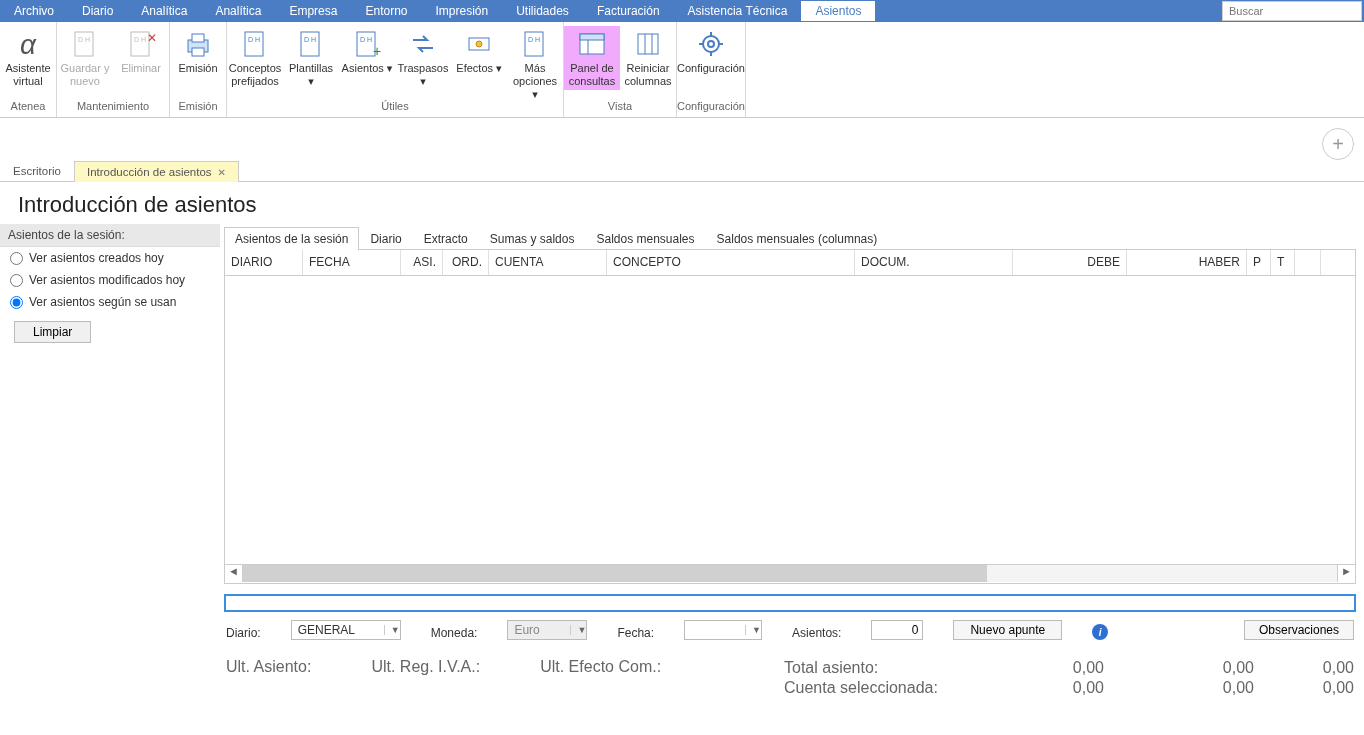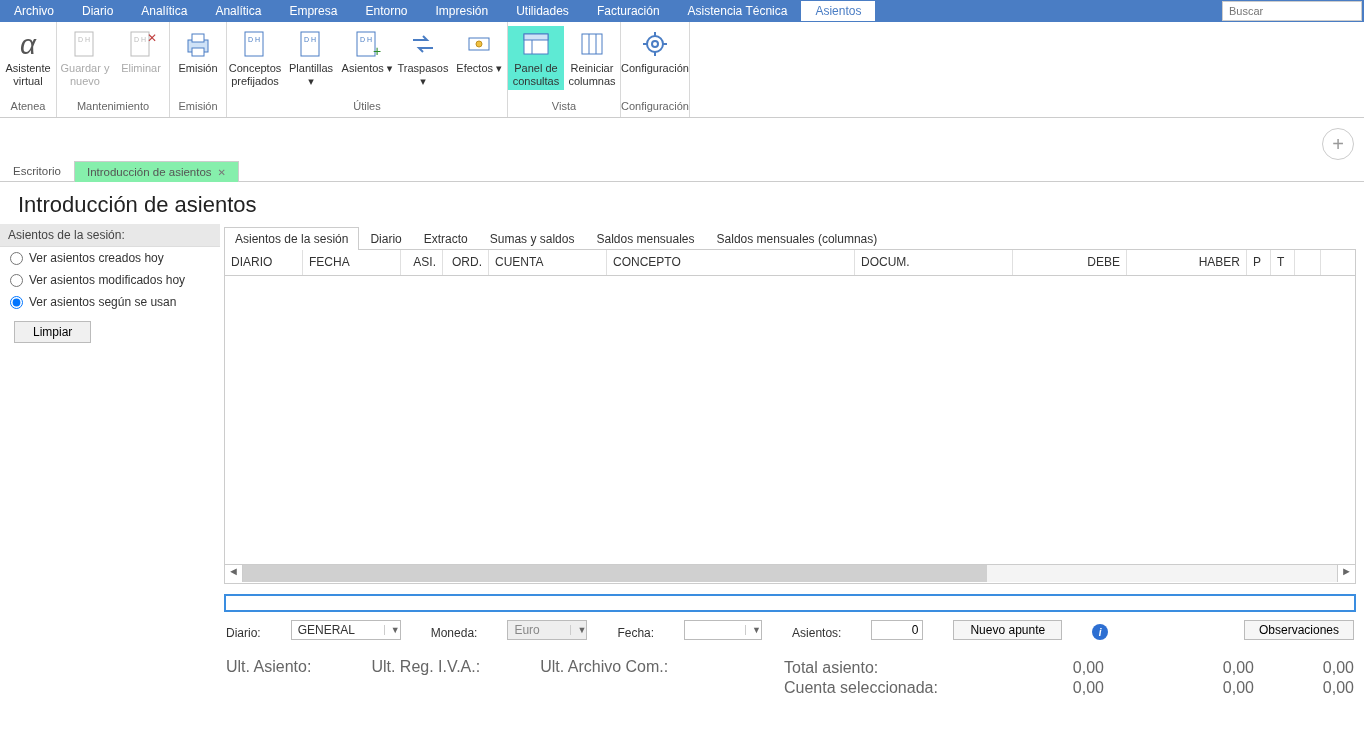--- a/index.html
+++ b/index.html
@@ -10,28 +10,28 @@
 .top-menu .menu-item.active { background: #fff; color: #4a7dc4; }
 .top-menu .spacer { flex: 1; }
 .search-box { width: 140px; height: 20px; border: 1px solid #ccc; padding: 1px 6px; font-size: 11px; color: #888; background: #fff; margin-right: 2px; }
 
 .ribbon { display: flex; height: 96px; border-bottom: 1px solid #ccc; background: #fff; }
 .ribbon-group { display: flex; flex-direction: column; align-items: center; border-right: 1px solid #d8d8d8; padding: 0; }
 .ribbon-group .items { display: flex; height: 78px; align-items: flex-start; padding-top: 4px; }
 .ribbon-group .group-label { font-size: 11px; color: #666; padding-bottom: 2px; text-align: center; width: 100%; }
 .ribbon-btn { display: flex; flex-direction: column; align-items: center; justify-content: flex-start; width: 56px; padding: 2px 2px; cursor: pointer; font-size: 11px; text-align: center; line-height: 1.2; }
 .ribbon-btn.disabled { color: #aaa; }
-.ribbon-btn.highlighted { background: #5eead4; }
+.ribbon-btn.highlighted { background: #f0abfc; }
 .ribbon-btn .icon { width: 32px; height: 32px; margin-bottom: 2px; display: flex; align-items: center; justify-content: center; }
 
 .add-circle { position: absolute; right: 10px; top: 128px; width: 32px; height: 32px; border: 1px solid #ccc; border-radius: 50%; display: flex; align-items: center; justify-content: center; color: #999; font-size: 20px; cursor: pointer; }
 
 .tab-bar { display: flex; height: 24px; margin-top: 40px; border-bottom: 1px solid #ccc; align-items: flex-end; }
 .doc-tab { padding: 4px 12px; font-size: 11.5px; color: #555; border: 1px solid transparent; border-bottom: none; cursor: pointer; }
-.doc-tab.active { border-color: #ccc; background: #86efac; position: relative; top: 1px;}
+.doc-tab.active { border-color: #ccc; background: #fef9c3; position: relative; top: 1px;}
 .doc-tab .close-x { margin-left: 6px; color: #777; font-size: 10px; }
 
 .page-title { font-size: 22px; padding: 10px 18px 6px; color: #222; }
 
 .main-area { display: flex; }
 
 .left-panel { width: 220px; padding: 0; }
 .left-panel .panel-header { background: #e8e8e8; padding: 4px 8px; font-size: 12px; color: #444; border-bottom: 1px solid #ddd; }
 .radio-row { display: flex; align-items: center; padding: 4px 10px; font-size: 12px; cursor: pointer; }
 .radio-row input { margin-right: 6px; }
@@ -186,20 +186,29 @@
           <div>Traspasos ▾</div>
         </div>
         <div class="ribbon-btn">
           <div class="icon">
             <svg width="32" height="32">
               <rect x="6" y="10" width="20" height="12" fill="#fff" stroke="#4a7dc4"></rect>
               <circle cx="16" cy="16" r="3" fill="#f0c040" stroke="#c09020"></circle>
             </svg>
           </div>
           <div>Efectos ▾</div>
+        </div>
+        <div class="ribbon-btn">
+          <div class="icon">
+            <svg width="32" height="32">
+              <rect x="6" y="4" width="18" height="24" fill="#fff" stroke="#4a7dc4"></rect>
+              <text x="15" y="14" text-anchor="middle" font-size="7" fill="#4a7dc4">D H</text>
+            </svg>
+          </div>
+          <div>Más opciones ▾</div>
         </div>
       </div>
       <div class="group-label">Útiles</div>
     </div>
     <div class="ribbon-group">
       <div class="items">
         <div class="ribbon-btn highlighted">
           <div class="icon">
             <svg width="32" height="32">
               <rect x="4" y="6" width="24" height="20" fill="#fff" stroke="#4a7dc4"></rect>
@@ -332,21 +341,21 @@
       <input class="num-input" value="0" style="">
       <button class="new-btn">Nuevo apunte</button>
       <div class="info-circle">i</div>
       <button class="obs-btn">Observaciones</button>
     </div>
 
     <div class="footer-info">
       <div class="footer-left">
         <span>Ult. Asiento:</span>
         <span>Ult. Reg. I.V.A.:</span>
-        <span>Ult. Archivo Com.:</span>
+        <span>Ult. Efecto Com.:</span>
       </div>
       <div class="footer-right-labels">
         <div>Total asiento:</div>
         <div>Cuenta seleccionada:</div>
       </div>
       <div class="footer-col">
         <div>0,00</div>
         <div>0,00</div>
       </div>
       <div class="footer-col">

